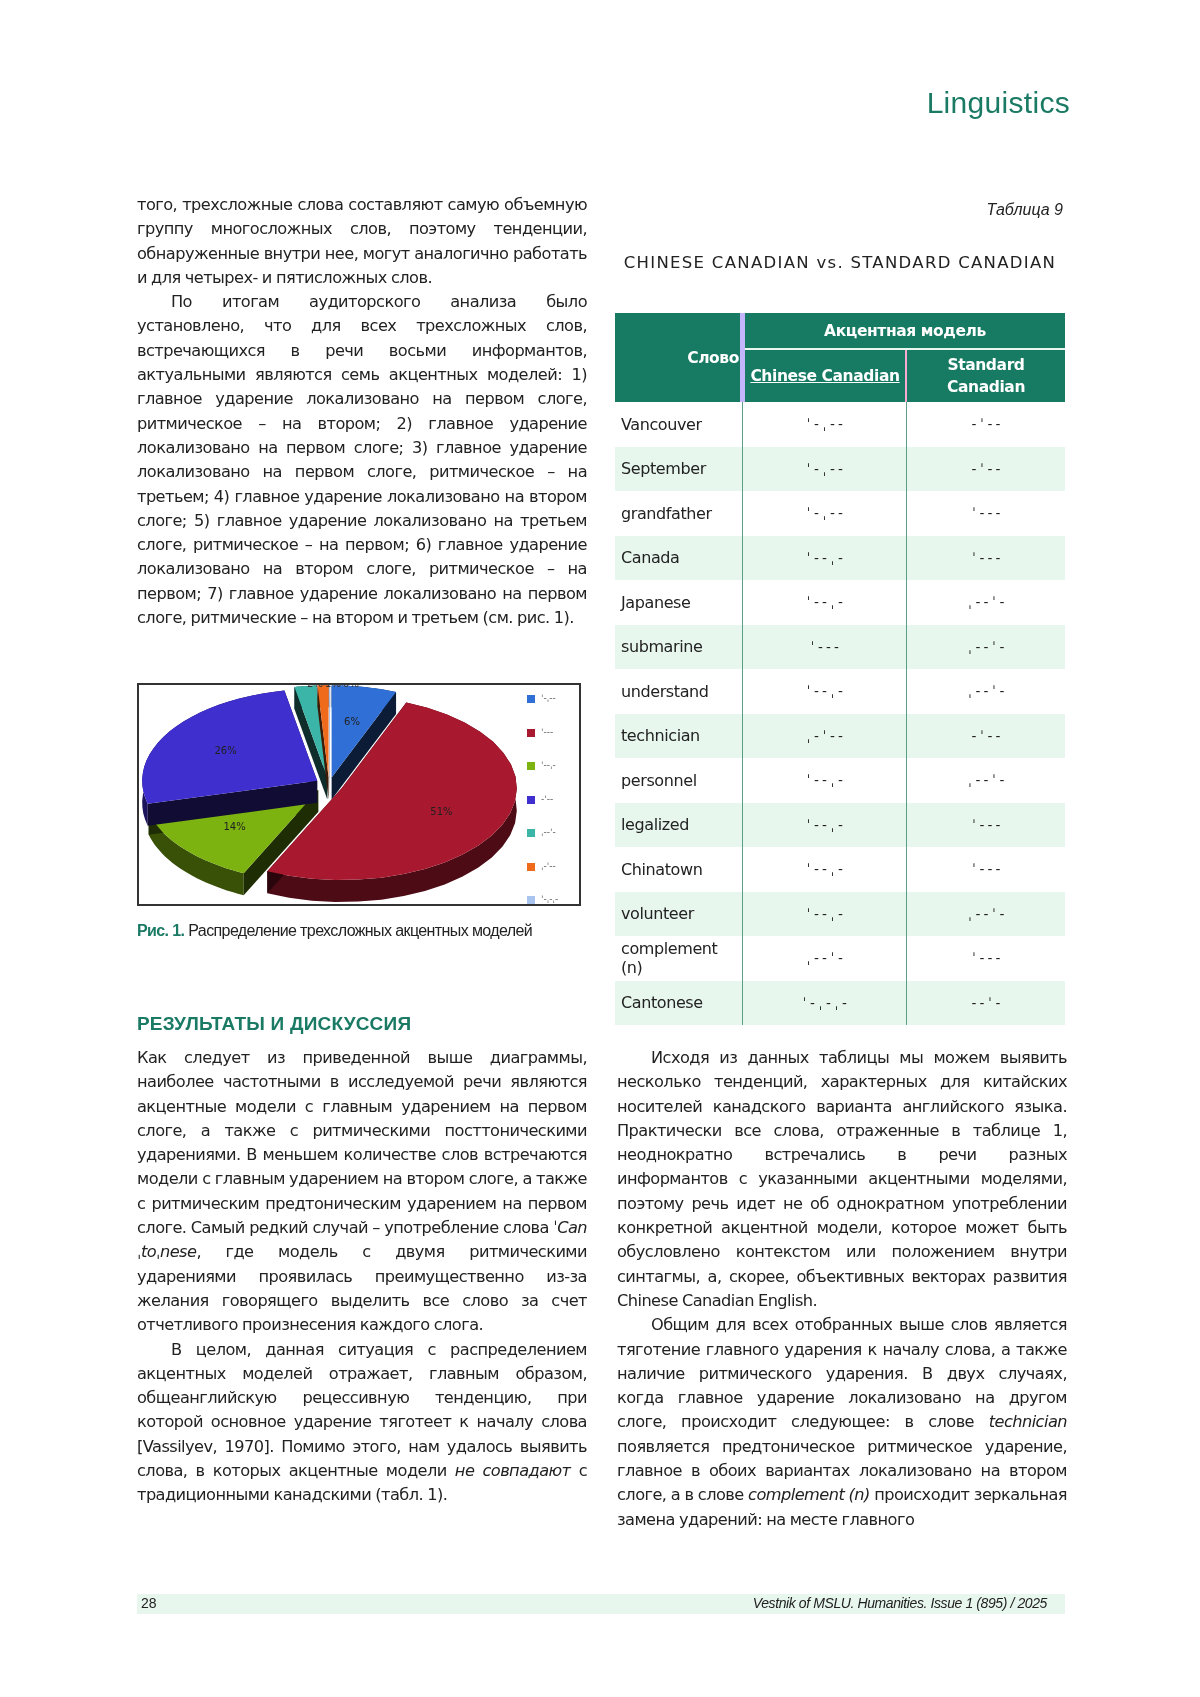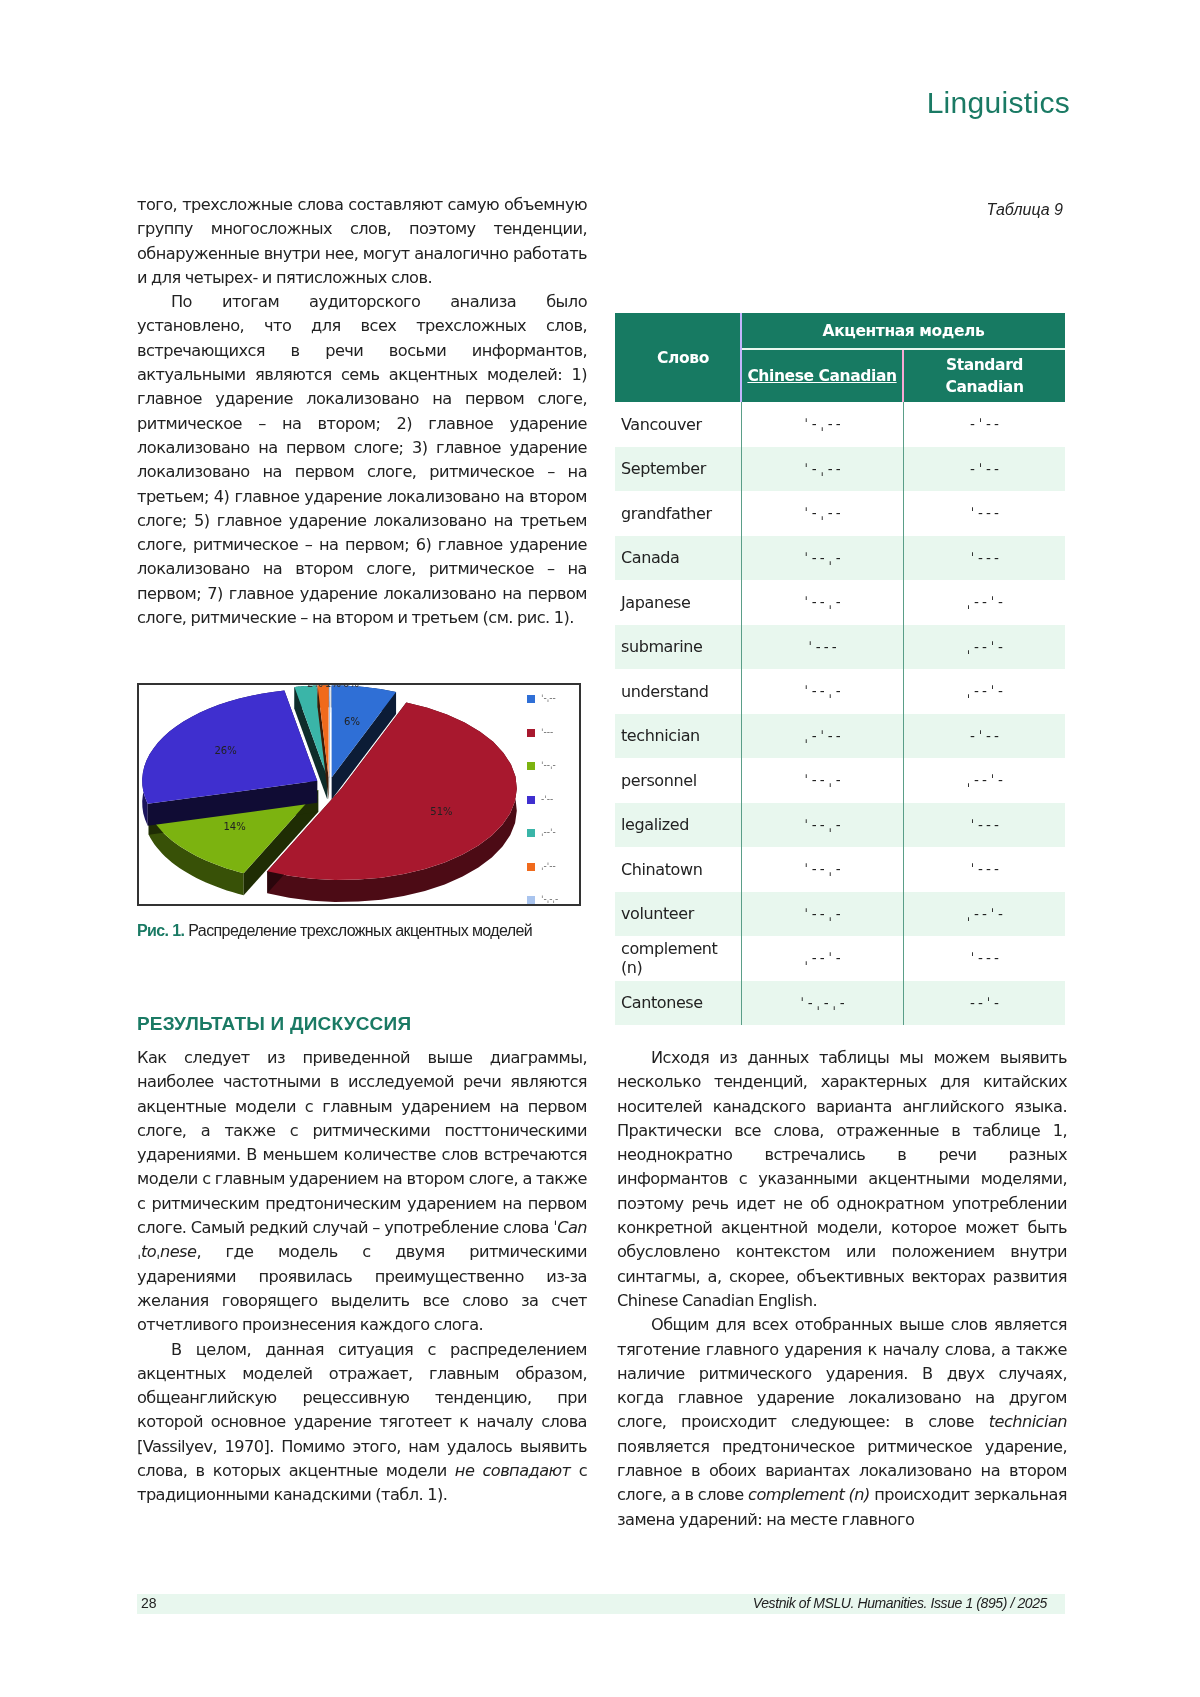--- a/index.html
+++ b/index.html
@@ -29,21 +29,21 @@
   .heading { position:absolute; left:137px; top:997px; font-size:19px; font-weight:bold; color:#1a7a64;
              font-family:"Liberation Sans", sans-serif; letter-spacing:0.2px;margin-top:16px; }
 
   .table-label { position:absolute; right:137px; top:201px; font-size:16px; font-style:italic;
                  font-family:"Liberation Sans", sans-serif; color:#222; }
   .table-title { position:absolute; left:615px; width:450px; top:250px; text-align:center; font-size:16.5px;
                  line-height:26px; letter-spacing:1.3px; font-family:"DejaVu Sans", sans-serif; color:#222; }
   table.acc { position:absolute; left:615px; top:313px; width:450px; border-collapse:collapse;
               font-family:"DejaVu Sans", sans-serif; }
   table.acc th { background:#177a62; color:#fff; font-weight:bold; font-size:15.5px; letter-spacing:-0.4px; }
-  table.acc th.word { text-align:center; padding-left:12px; width:112px; border-right:2px solid #c4b5fd; }
+  table.acc th.word { text-align:right; padding-left:12px; width:112px; border-right:5px solid #c4b5fd; }
   table.acc th.group { height:33px; border-bottom:2px solid #e9f7ef; }
   table.acc th.sub { height:50px; line-height:22px; }
   table.acc th.sub1 { border-right:2px solid #f9a8d4; width:158px;text-decoration:underline; }
   table.acc td { height:42.5px; font-size:16px; letter-spacing:-0.4px; color:#222; }
   table.acc td.w { padding-left:6px; border-right:1.5px solid #5a9e88; }
   table.acc td.c1 { text-align:center; border-right:1.5px solid #5a9e88; font-family:"DejaVu Sans Mono", monospace; font-size:14px; }
   table.acc td.c2 { text-align:center; font-family:"DejaVu Sans Mono", monospace; font-size:14px; }
   table.acc tr.alt td { background:#e8f7ee; }
   table.acc tr.alt td.w { background:#e8f7ee; }
 
@@ -156,20 +156,21 @@
   <p class="indent"><span>В целом, данная ситуация с распределением акцентных моделей отражает, главным образом, общеанглийскую рецессивную тенденцию, при которой основное ударение тяготеет к началу слова [Vassilyev, 1970]. Помимо этого, нам удалось выявить слова, в которых акцентные модели </span><em>не совпадают</em><span> с традиционными канадскими (табл. 1).</span></p>
 </div>
 
 <div class="col" id="col-right-bottom">
   <p class="indent">Исходя из данных таблицы мы можем выявить несколько тенденций, характерных для китайских носителей канадского варианта английского языка. Практически все слова, отраженные в таблице 1, неоднократно встречались в речи разных информантов с указанными акцентными моделями, поэтому речь идет не об однократном употреблении конкретной акцентной модели, которое может быть обусловлено контекстом или положением внутри синтагмы, а, скорее, объективных векторах развития Chinese Canadian English.</p>
   <p class="indent"><span>Общим для всех отобранных выше слов является тяготение главного ударения к началу слова, а также наличие ритмического ударения. В двух случаях, когда главное ударение локализовано на другом слоге, происходит следующее: в слове </span><em>technician</em><span> появляется предтоническое ритмическое ударение, главное в обоих вариантах локализовано на втором слоге, а в слове </span><em>complement (n)</em><span> происходит зеркальная замена ударений: на месте главного</span></p>
 </div>
 
 <div class="table-label">Таблица 9</div>
 <div class="table-title">
+  <div>CHINESE CANADIAN vs. STANDARD CANADIAN</div>
 </div>
 
 <table class="acc">
   <thead>
     <tr>
       <th class="word" rowspan="2">Слово</th>
       <th class="group" colspan="2">Акцентная модель</th>
     </tr>
     <tr>
       <th class="sub sub1">Chinese Canadian</th>

